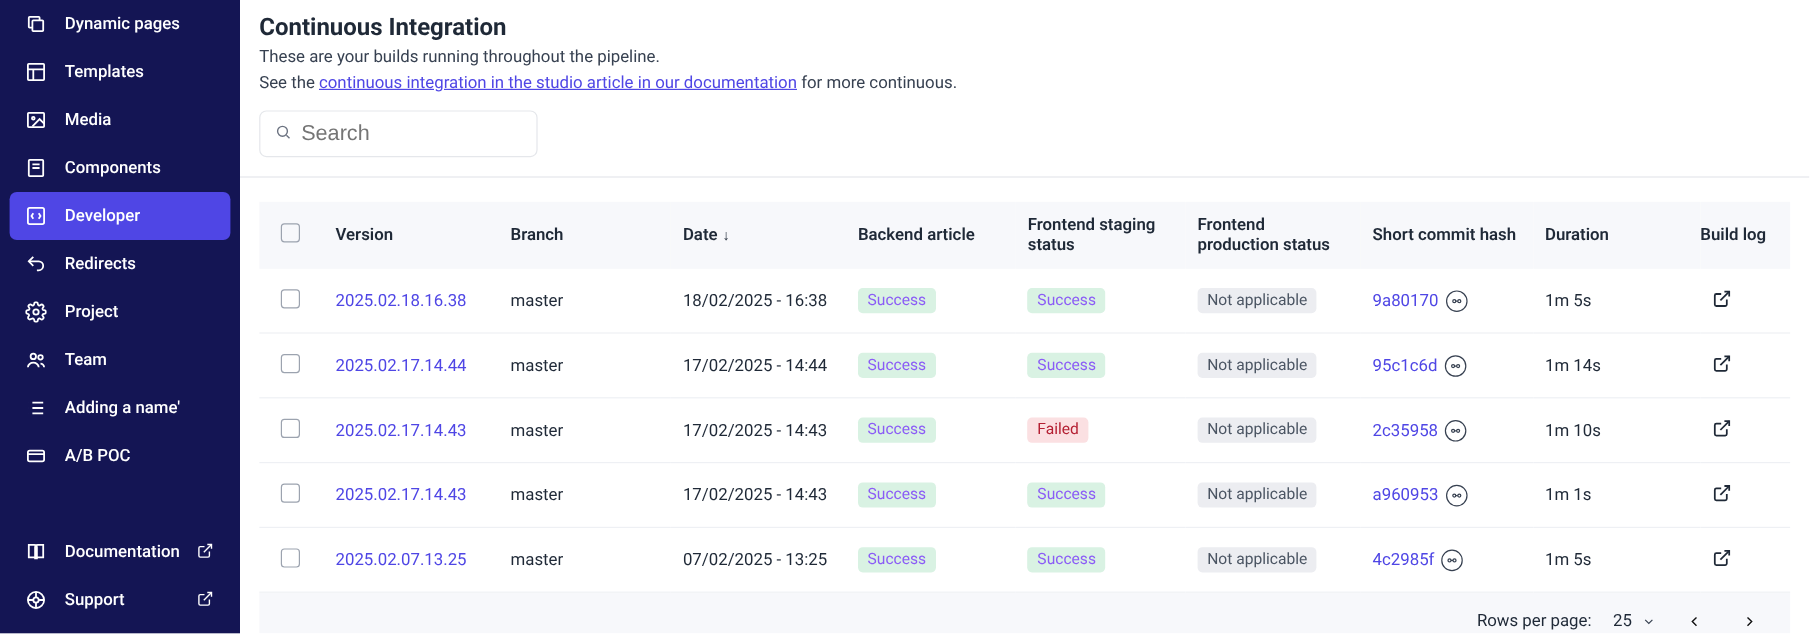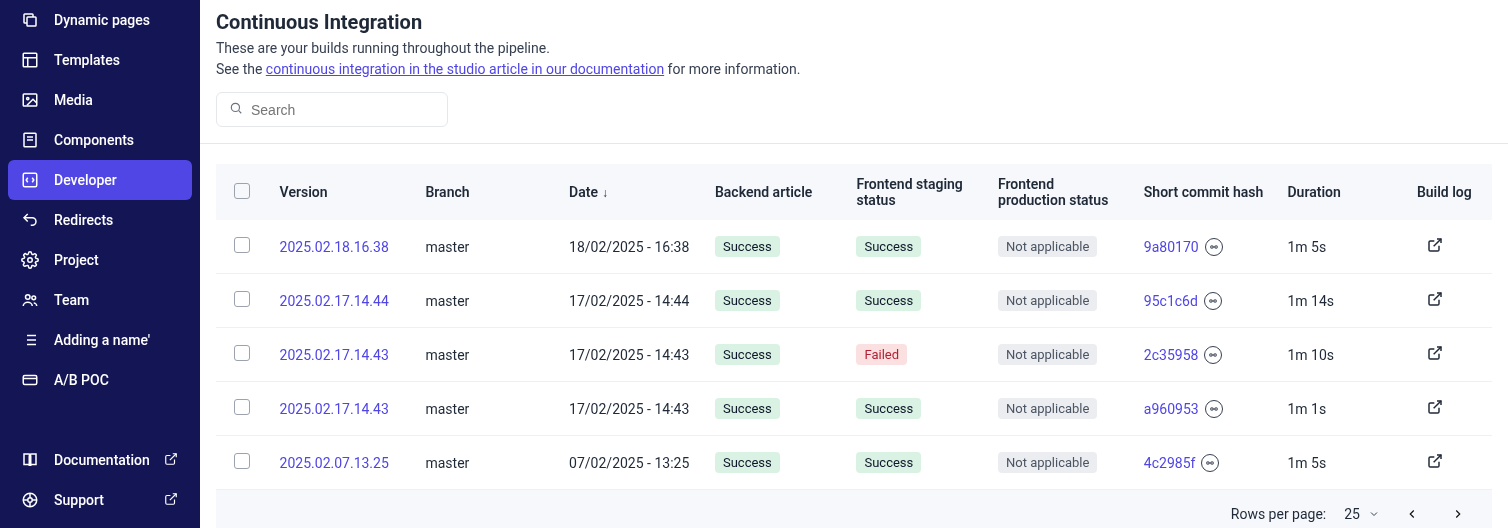--- a/index.html
+++ b/index.html
@@ -83,21 +83,21 @@
       width: 232px;
       border: 1px solid #e5e7eb;
       border-radius: 6px;
       padding: 8px 12px;
       background: #fff;
       color: #6b7280;
     }
     .search input {
       border: none;
       outline: none;
-      font-size: 14px;
+      font-size: 18px;
       width: 100%;
       background: transparent;
     }
     .divider {
       height: 1px;
       background: #e5e7eb;
       margin: 0 -16px 0 -16px;
     }
 
     
@@ -147,21 +147,21 @@
       display: inline-block;
       cursor: pointer;
     }
     .link { color: #4f46e5; cursor: pointer; }
     .badge {
       display: inline-block;
       padding: 3px 8px;
       border-radius: 4px;
       font-size: 13px;
     }
-    .badge-success { background: #d9f2e3; color: #0f172a; }
+    .badge-success { background: #d9f2e3; color: #8b5cf6; }
     .badge-failed { background: #fbe0e2; color: #b42033; }
     .badge-na { background: #ecedf1; color: #4b5563; }
     .hash-cell { display: flex; align-items: center; gap: 6px; }
     .hash-icon {
       width: 18px; height: 18px;
       border: 1.5px solid #374151;
       border-radius: 50%;
       display: inline-flex;
       align-items: center;
       justify-content: center;
@@ -330,21 +330,21 @@
             <line x1="10" y1="14" x2="21" y2="3"></line>
           </svg></span>
       </div>
     </div>
 </nav>
 
 <main class="main">
   <h1 class="page-title">Continuous Integration</h1>
   <p class="page-subtitle">These are your builds running throughout the pipeline.</p>
   <p class="page-subtitle">
-    <span>See the </span><a href="#">continuous integration in the studio article in our documentation</a><span> for more information.</span>
+    <span>See the </span><a href="#">continuous integration in the studio article in our documentation</a><span> for more continuous.</span>
   </p>
 
   <div class="search-wrap">
     <div class="search">
       <span class="icon">
         <svg width="14" height="14" viewBox="0 0 24 24" fill="none" stroke="#6b7280" stroke-width="2">
             <circle cx="11" cy="11" r="7"></circle>
             <line x1="21" y1="21" x2="16.65" y2="16.65"></line>
           </svg>
       </span>

